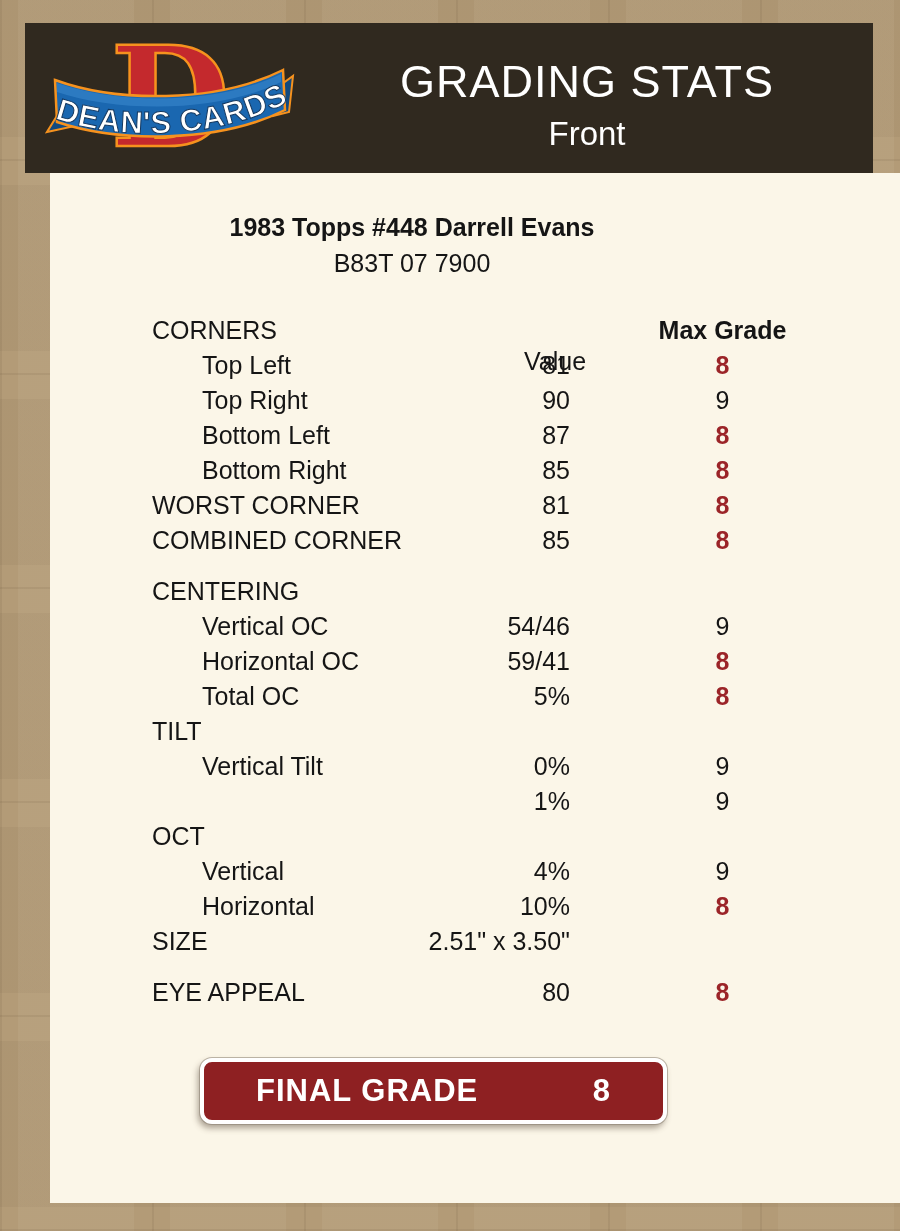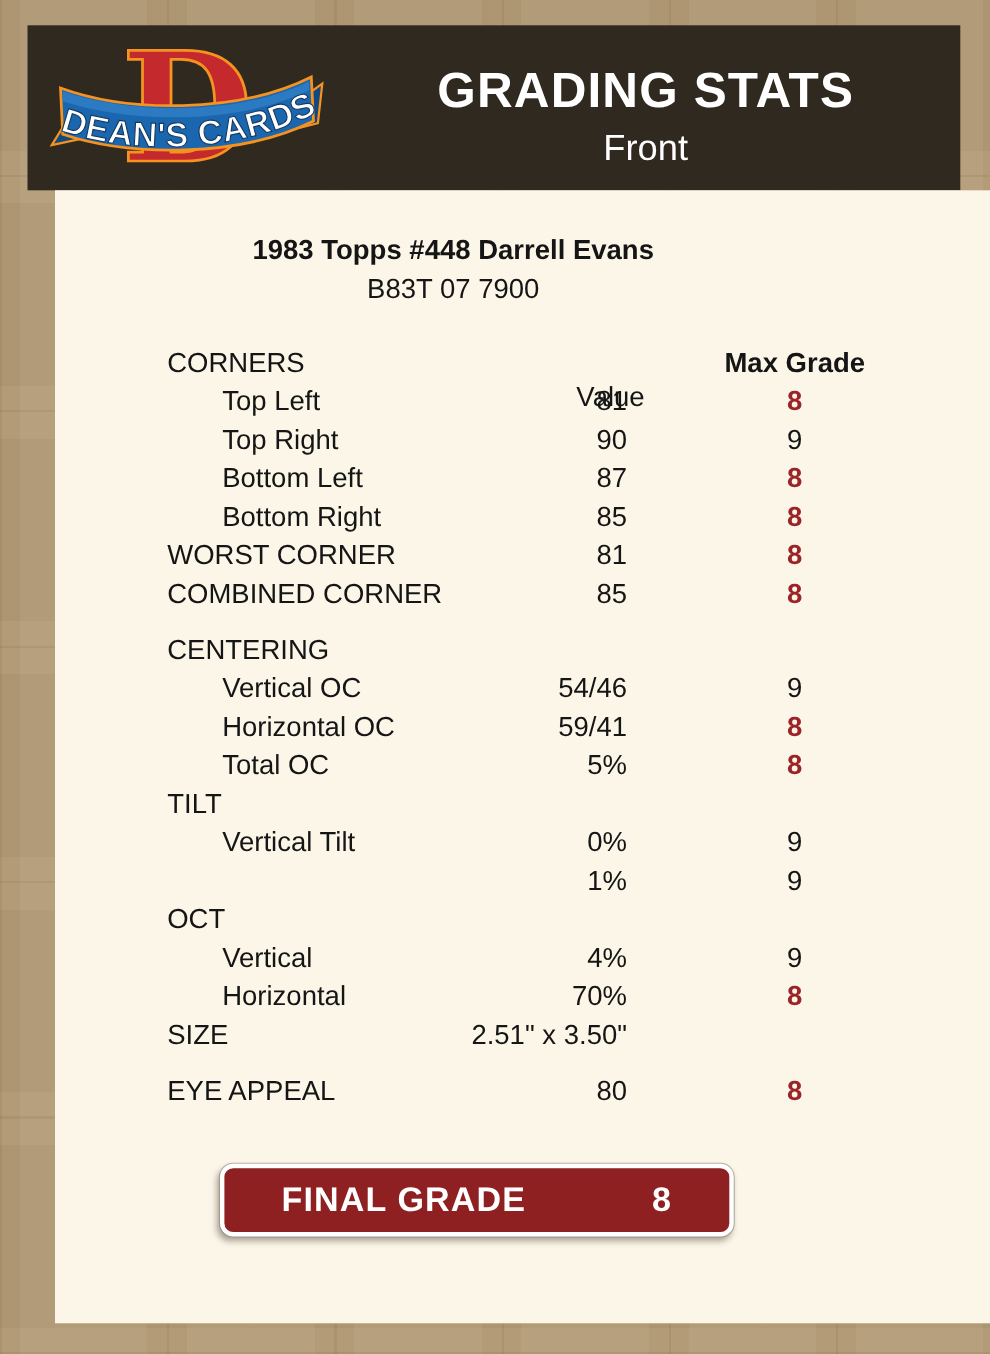--- a/index.html
+++ b/index.html
@@ -19,21 +19,21 @@
   }
   
   .header-bar{
     position:absolute; left:25px; top:23px; width:848px; height:150px;
     background:var(--brown);
   }
   .logo{position:absolute; left:20px; top:5px; width:250px; height:142px;}
   .header-text{
     position:absolute; left:352px; top:33px; width:420px; text-align:center; color:#ffffff;
   }
-  .header-title{font-size:45px; letter-spacing:1px; line-height:52px; font-weight:700;}
+  .header-title{font-size:45px; letter-spacing:1px; line-height:52px; font-weight:400;}
   .header-sub{font-size:33px; line-height:44px; margin-top:4px; font-weight:400;}
   
   .card{
     position:absolute; left:50px; top:173px; width:888px; height:1030px;
     background:var(--cream);
   }
   .card-title{
     position:absolute; top:40px; left:0; width:724px; text-align:center;
     font-size:25px; font-weight:bold; color:var(--ink);
   }
@@ -172,21 +172,21 @@
         <span class="tvalue"></span>
         <span class="tmax"></span>
       </div>
       <div class="trow">
         <span class="tlabel indent">Vertical</span>
         <span class="tvalue">4%</span>
         <span class="tmax">9</span>
       </div>
       <div class="trow">
         <span class="tlabel indent">Horizontal</span>
-        <span class="tvalue">70%</span>
+        <span class="tvalue">10%</span>
         <span class="tmax red">8</span>
       </div>
       <div class="trow">
         <span class="tlabel bold">SIZE</span>
         <span class="tvalue">2.51" x 3.50"</span>
         <span class="tmax"></span>
       </div>
       <div class="trow gap">
         <span class="tlabel bold">EYE APPEAL</span>
         <span class="tvalue">80</span>

